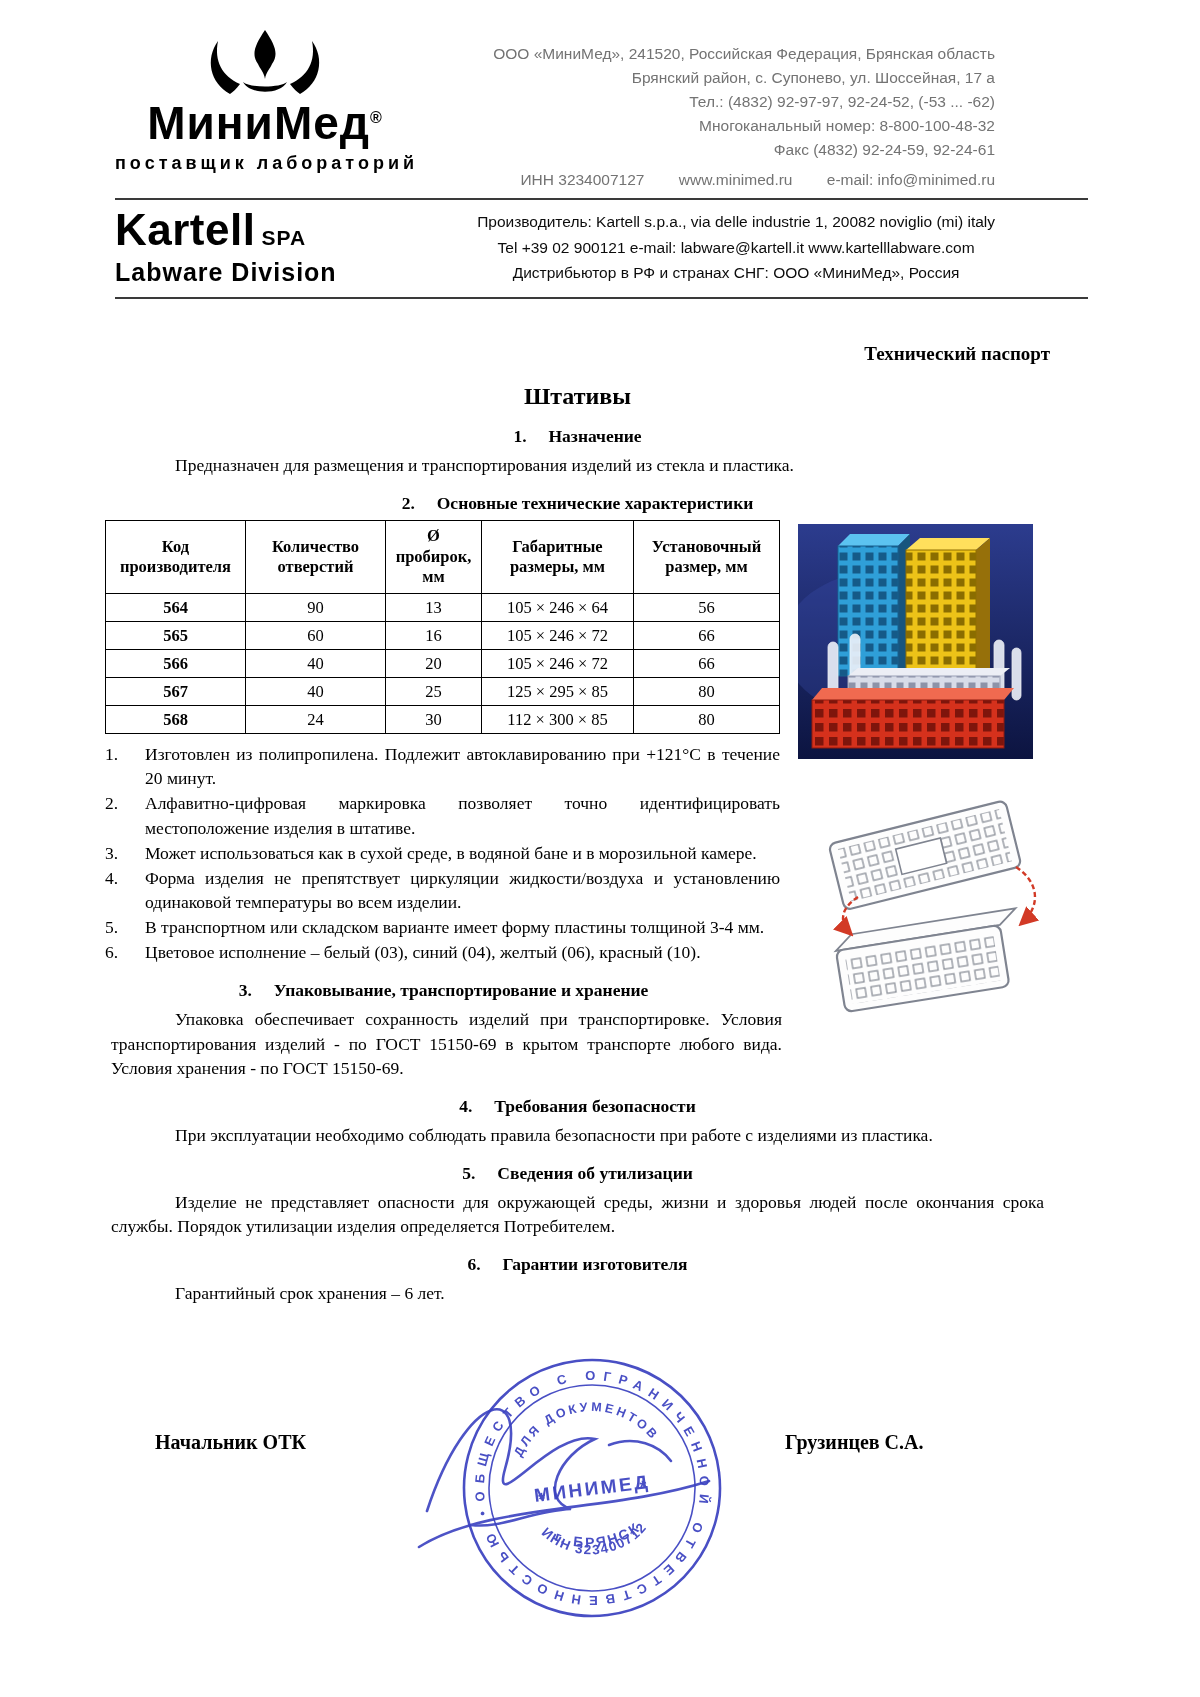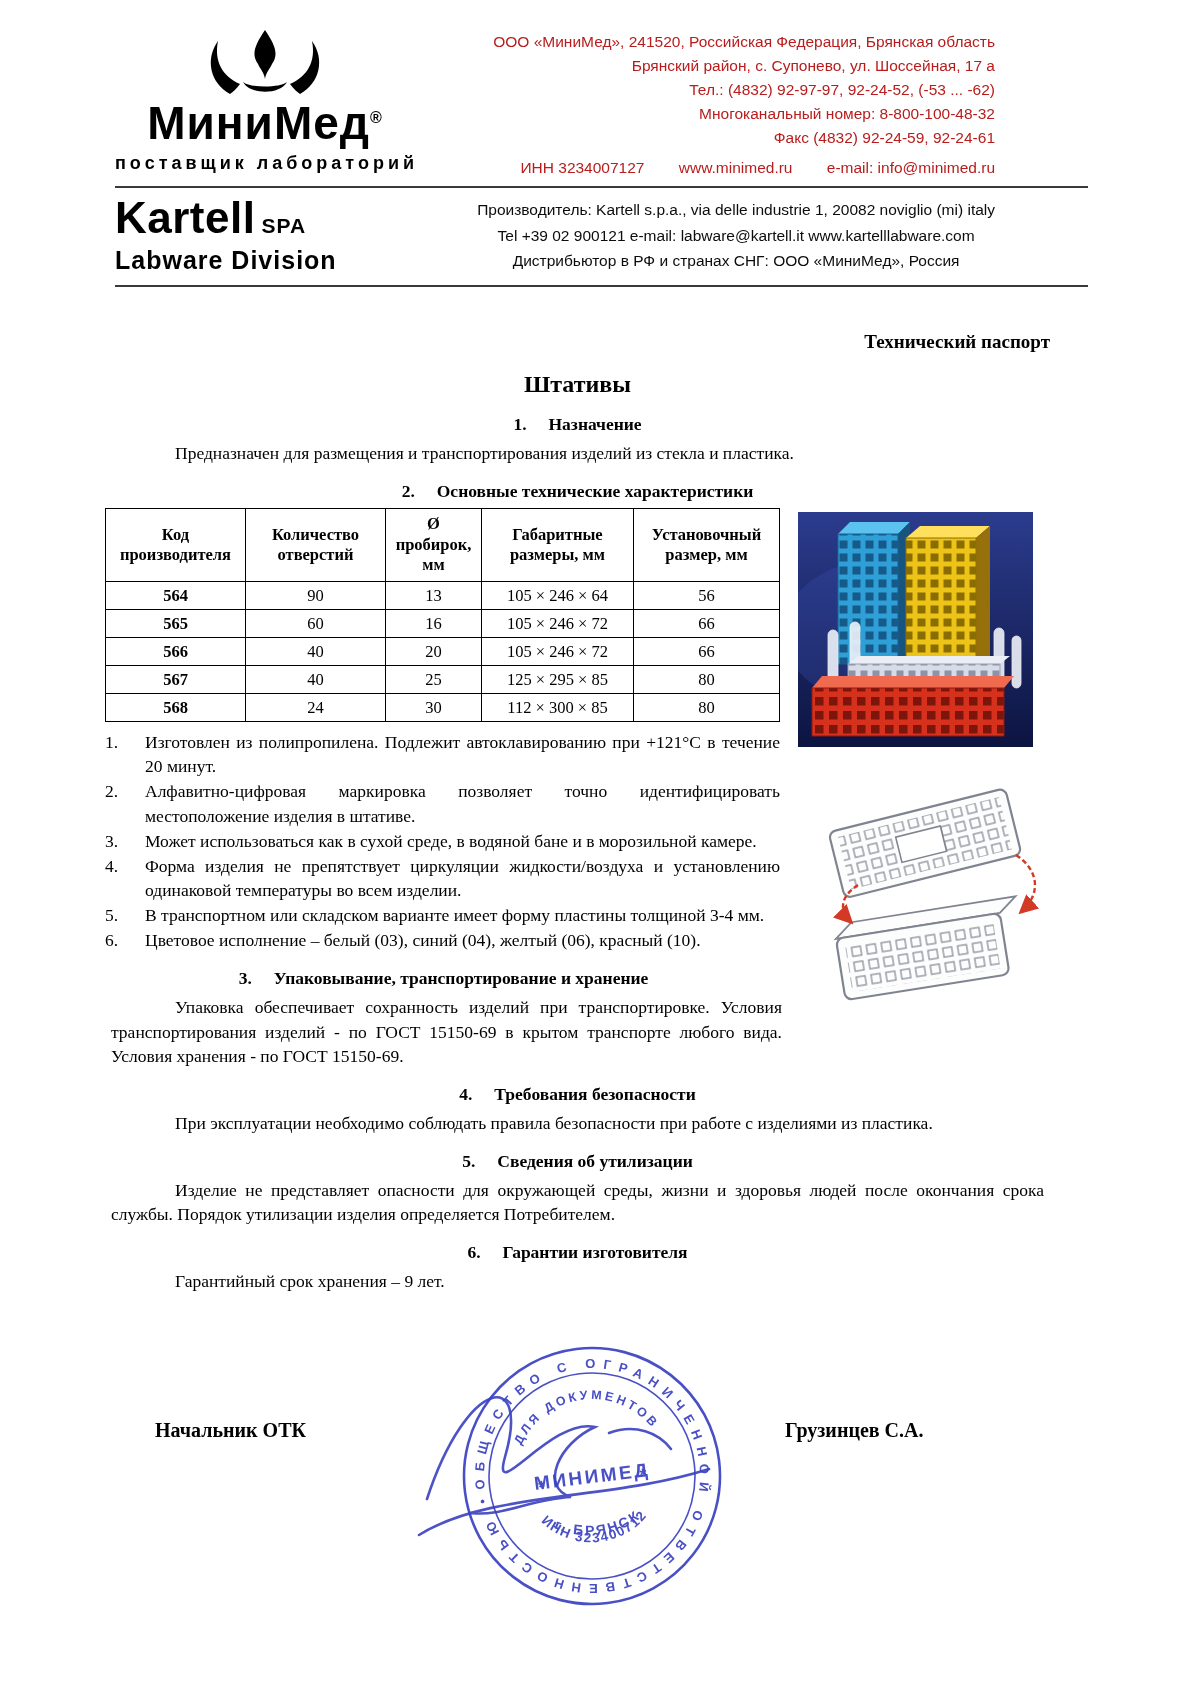--- a/index.html
+++ b/index.html
@@ -12,21 +12,21 @@
   .header{display:flex;justify-content:space-between;align-items:flex-start;
           padding:26px 205px 4px 115px;}
   .brand{width:300px;text-align:center;}
   .brand-icon{display:block;margin:0 auto 2px auto;}
   .brand-word{font-family:Liberation Sans, sans-serif;font-weight:900;font-size:46px;
               line-height:1;letter-spacing:1px;}
   .brand-word sup{font-size:16px;font-weight:700;vertical-align:super;}
   .brand-tag{font-family:"Liberation Sans",sans-serif;font-weight:700;font-size:18px;
              letter-spacing:4px;margin-top:7px;white-space:nowrap;}
   .addr{text-align:right;font-family:"Liberation Sans",sans-serif;font-size:15.5px;
-        line-height:1.55;color:#b91c1c;padding-top:4px;}
+        line-height:1.55;color:#737373;padding-top:4px;margin-top:12px;}
   .inn-line{margin-top:6px;}
   .inn-line span + span{margin-left:30px;}
   
   .mfr{display:flex;justify-content:space-between;align-items:center;margin:2px 112px 0 115px;
        padding:8px 0 10px 0;border-top:2px solid #3a3a3a;border-bottom:2px solid #3a3a3a;}
   .kartell-main{font-family:"Liberation Sans",sans-serif;font-weight:800;font-size:44px;
                 line-height:1;letter-spacing:0.5px;}
   .kartell-main .spa{font-size:21px;margin-left:6px;letter-spacing:1px;}
   .kartell-sub{font-family:"Liberation Sans",sans-serif;font-weight:700;font-size:25px;
                margin-top:6px;letter-spacing:1px;}
@@ -299,21 +299,21 @@
   <p class="bodytext">При эксплуатации необходимо соблюдать правила безопасности при работе с изделиями из пластика.</p>
 
   <div class="sec-h">
     <span class="n">5.</span><span>Сведения об утилизации</span>
   </div>
   <p class="bodytext">Изделие не представляет опасности для окружающей среды, жизни и здоровья людей после окончания срока службы.  Порядок утилизации изделия определяется  Потребителем.</p>
 
   <div class="sec-h">
     <span class="n">6.</span><span>Гарантии изготовителя</span>
   </div>
-  <p class="bodytext noindentwrap">Гарантийный срок хранения – 9 лет.</p>
+  <p class="bodytext noindentwrap">Гарантийный срок хранения – 6 лет.</p>
 
   <div class="sig-area">
     <div class="sig-left">Начальник ОТК</div>
     <div class="sig-right">Грузинцев С.А.</div>
 
     <div class="stamp-wrap">
       <svg class="stamp" width="270" height="270" viewBox="0 0 270 270">
         <defs>
           <path id="ringPath" d="M 27,135 A 108,108 0 1 1 243,135 A 108,108 0 1 1 27,135" fill="none"></path>
           <path id="purposeArc" d="M 58,135 A 77,77 0 0 1 212,135" fill="none"></path>

